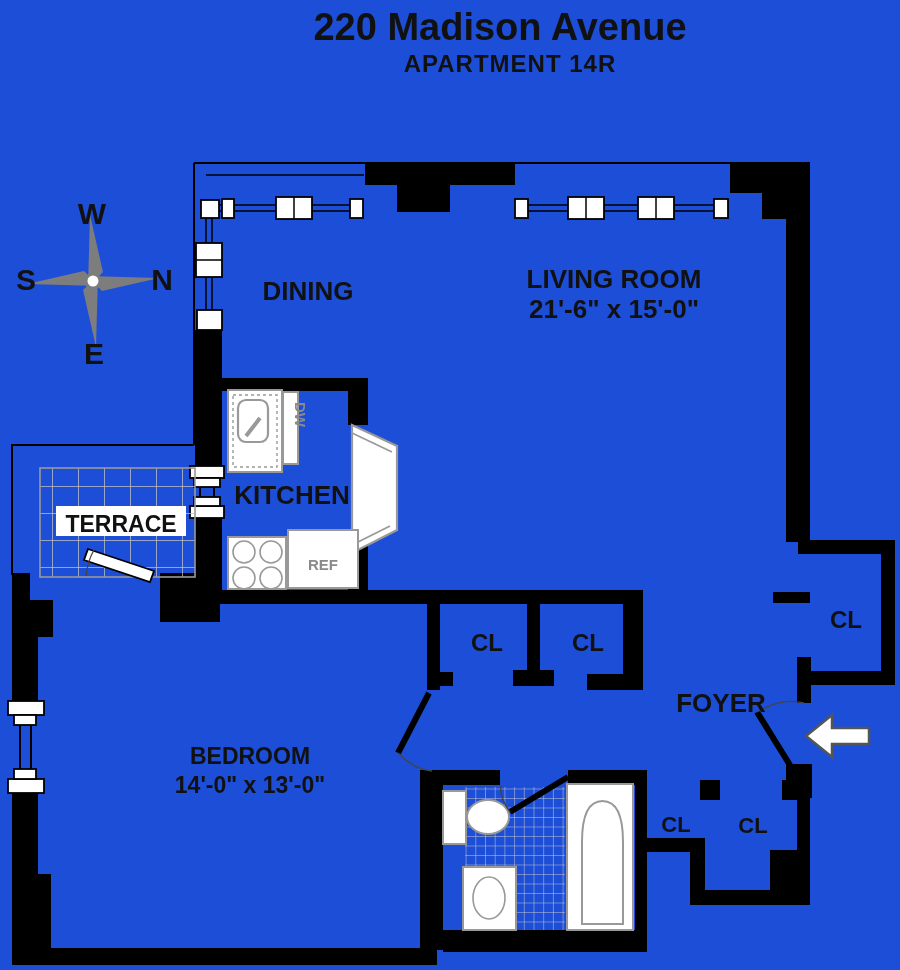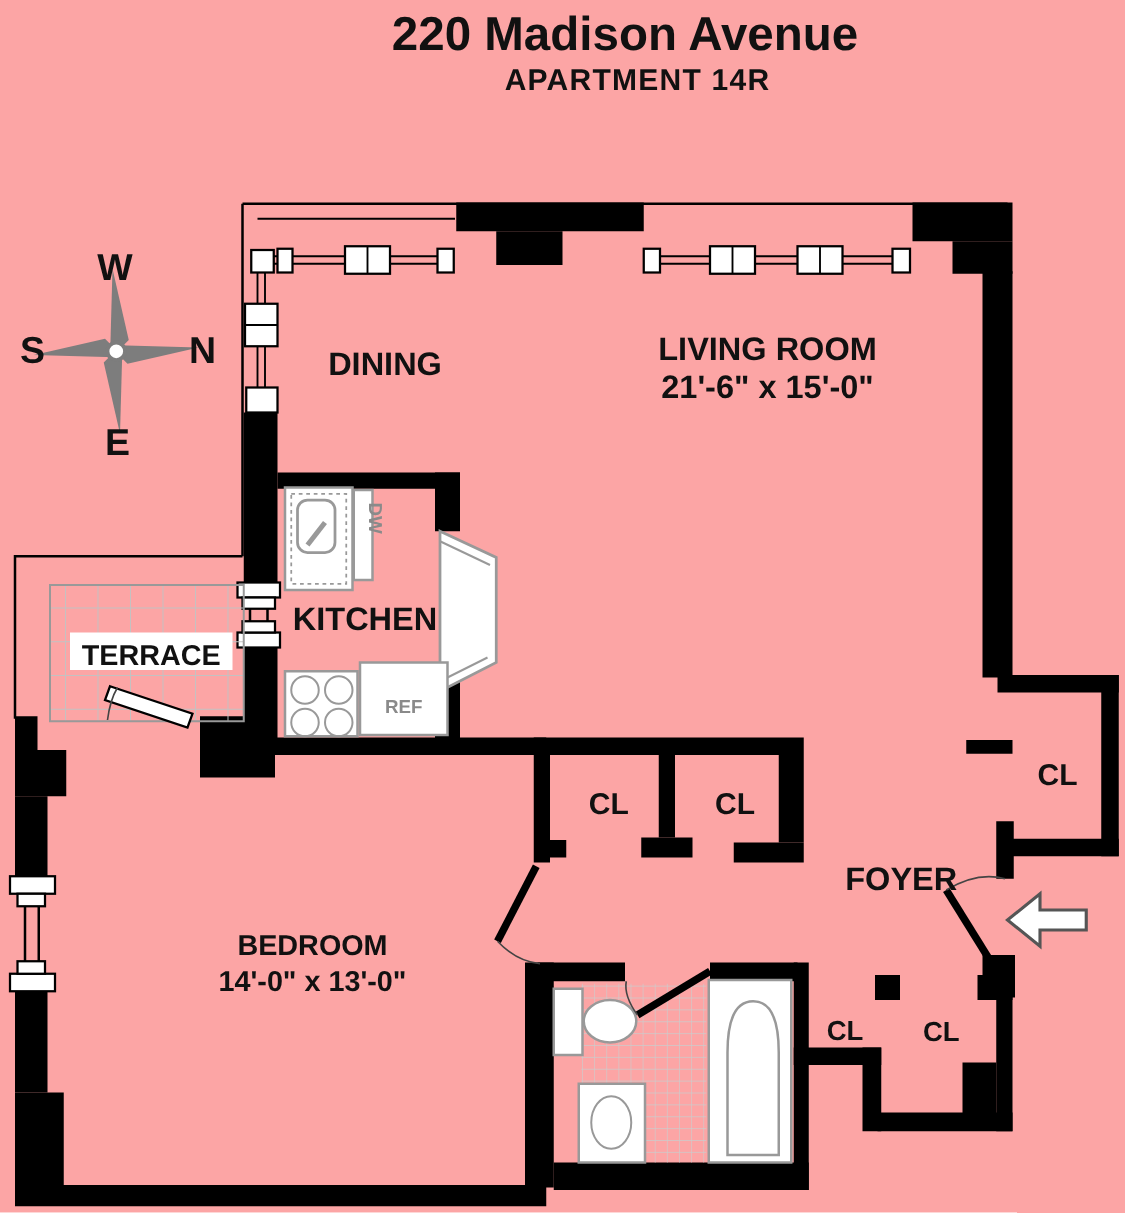--- a/index.html
+++ b/index.html
@@ -1,16 +1,16 @@
 <!DOCTYPE html>
 <html><head>
 <meta charset="utf-8">
 <style>
   html,body{margin:0;padding:0;background:#ffffff;}
-  .stage{position:relative;width:900px;height:970px;background:#fca5a5;overflow:hidden;}
+  .stage{position:relative;width:900px;height:970px;background:#1d4ed8;overflow:hidden;}
   svg{display:block;}
   text{font-family:"Liberation Sans", sans-serif;font-weight:bold;fill:#111;}
   .title-txt{font-size:38px;letter-spacing:0px;}
   .subtitle-txt{font-size:24px;letter-spacing:1px;}
   .room-lbl{font-size:26px;}
   .room-lbl-sm{font-size:23px;}
   .cl-lbl{font-size:24px;}
   .cl-lbl-sm{font-size:22px;}
   .appl-lbl{font-size:15px;fill:#8a8a8a;font-weight:bold;}
   .compass-lbl{font-size:30px;}

